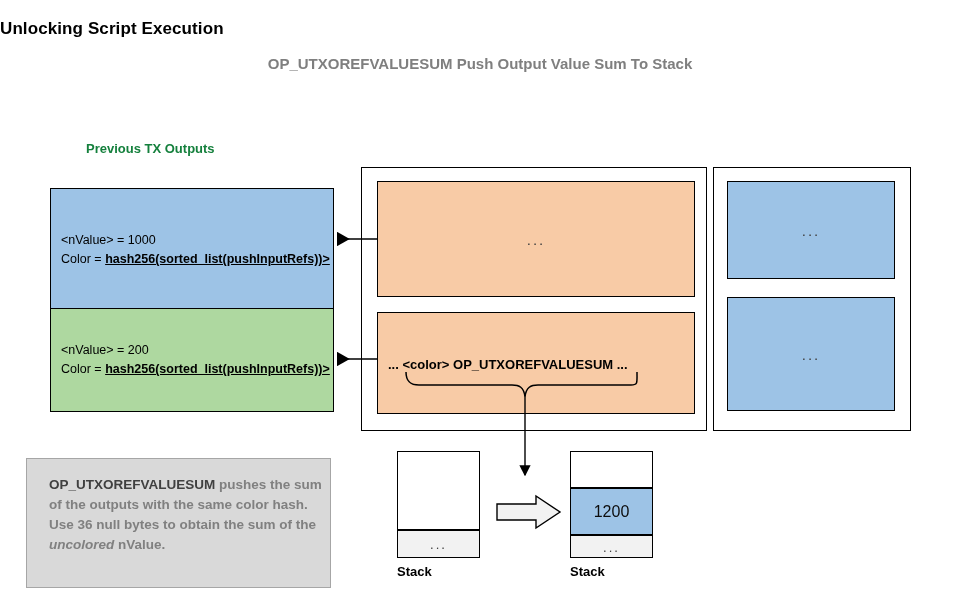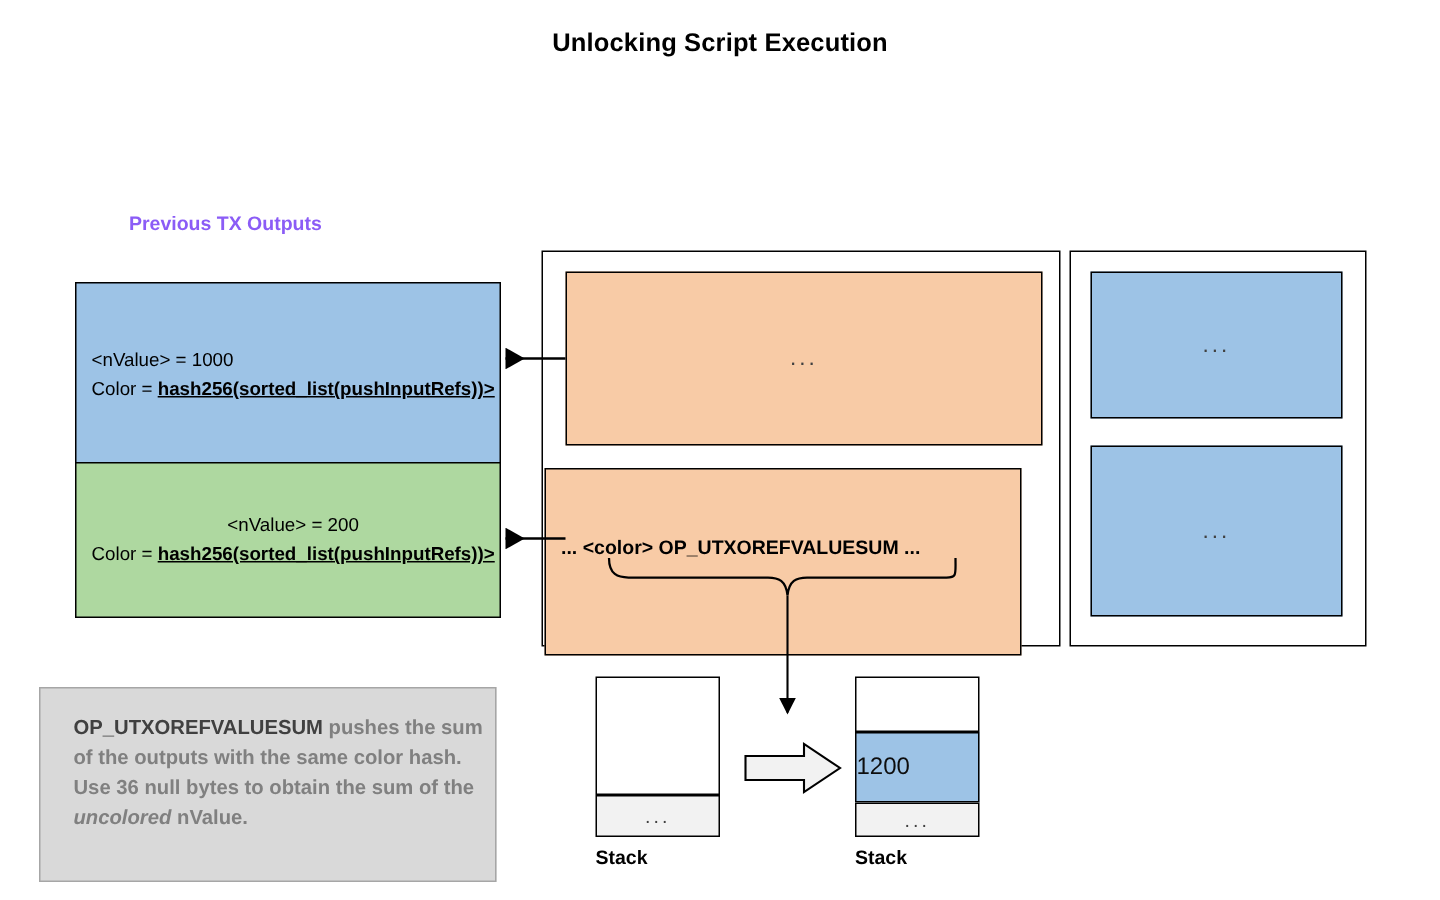--- a/index.html
+++ b/index.html
@@ -15,21 +15,20 @@
     font-family: "Liberation Sans", sans-serif;
     overflow: hidden;
   }
 
   
   .title {
     position: absolute;
     left: 0;
     top: 19px;
     width: 960px;
-    text-align: center;
     font-size: 17px;
     font-weight: bold;
     color: #000000;
     letter-spacing: 0.1px;
   }
   .subtitle {
     position: absolute;
     left: 0;
     top: 55px;
     width: 960px;
@@ -38,21 +37,21 @@
     font-weight: bold;
     color: #7f7f7f;
   }
 
   .section-label {
     position: absolute;
     left: 86px;
     top: 141px;
     font-size: 13px;
     font-weight: bold;
-    color: #8b5cf6;
+    color: #15803d;
   }
 
   
   .box {
     position: absolute;
     box-sizing: border-box;
     border: 1px solid #000000;
   }
   .box-blue   { background: #9dc3e6; }
   .box-green  { background: #aed8a0; }
@@ -120,20 +119,21 @@
     position: absolute;
     font-size: 13px;
     font-weight: bold;
     color: #000000;
   }
   .cell-value {
     position: absolute;
     left: 0; right: 0;
     top: 50%;
     transform: translateY(-50%);
+    text-align: center;
     font-size: 16px;
     color: #0d0d0d;
   }
   .cell-dots {
     position: absolute;
     left: 0; right: 0;
     top: 50%;
     transform: translateY(-50%);
     text-align: center;
     font-size: 13px;
@@ -149,44 +149,45 @@
     height: 600px;
     pointer-events: none;
   }
 </style>
 </head>
 <body>
 
 <div id="canvas">
 
   <div class="title">Unlocking Script Execution</div>
+  <div class="subtitle">OP_UTXOREFVALUESUM Push Output Value Sum To Stack</div>
   <div class="section-label">Previous TX Outputs</div>
 
   <div class="box box-blue" style="left:50px; top:188px; width:284px; height:124px;">
     <div class="prev-text">
       <span>&lt;nValue&gt; = 1000</span><br>
       <span>Color = </span><span class="b">hash256(sorted_list(pushInputRefs))&gt;</span>
     </div>
   </div>
 
-  <div class="box box-green" style="left:50px; top:308px; width:284px; height:104px;text-align:center;">
+  <div class="box box-green" style="left:50px; top:308px; width:284px; height:104px;">
     <div class="prev-text">
       <span>&lt;nValue&gt; = 200</span><br>
       <span>Color = </span><span class="b">hash256(sorted_list(pushInputRefs))&gt;</span>
     </div>
   </div>
 
   <div class="box outer" style="left:361px; top:167px; width:346px; height:264px;">
   </div>
 
   <div class="box box-orange" style="left:377px; top:181px; width:318px; height:116px;">
     <div class="ellipsis">...</div>
   </div>
 
-  <div class="box box-orange" style="left:363px; top:312px; width:318px; height:125px;">
+  <div class="box box-orange" style="left:377px; top:312px; width:318px; height:102px;">
     <div class="script-line">... &lt;color&gt; OP_UTXOREFVALUESUM ...</div>
   </div>
 
   <div class="box outer" style="left:713px; top:167px; width:198px; height:264px;">
   </div>
 
   <div class="box box-blue" style="left:727px; top:181px; width:168px; height:98px;">
     <div class="ellipsis">...</div>
   </div>
 

